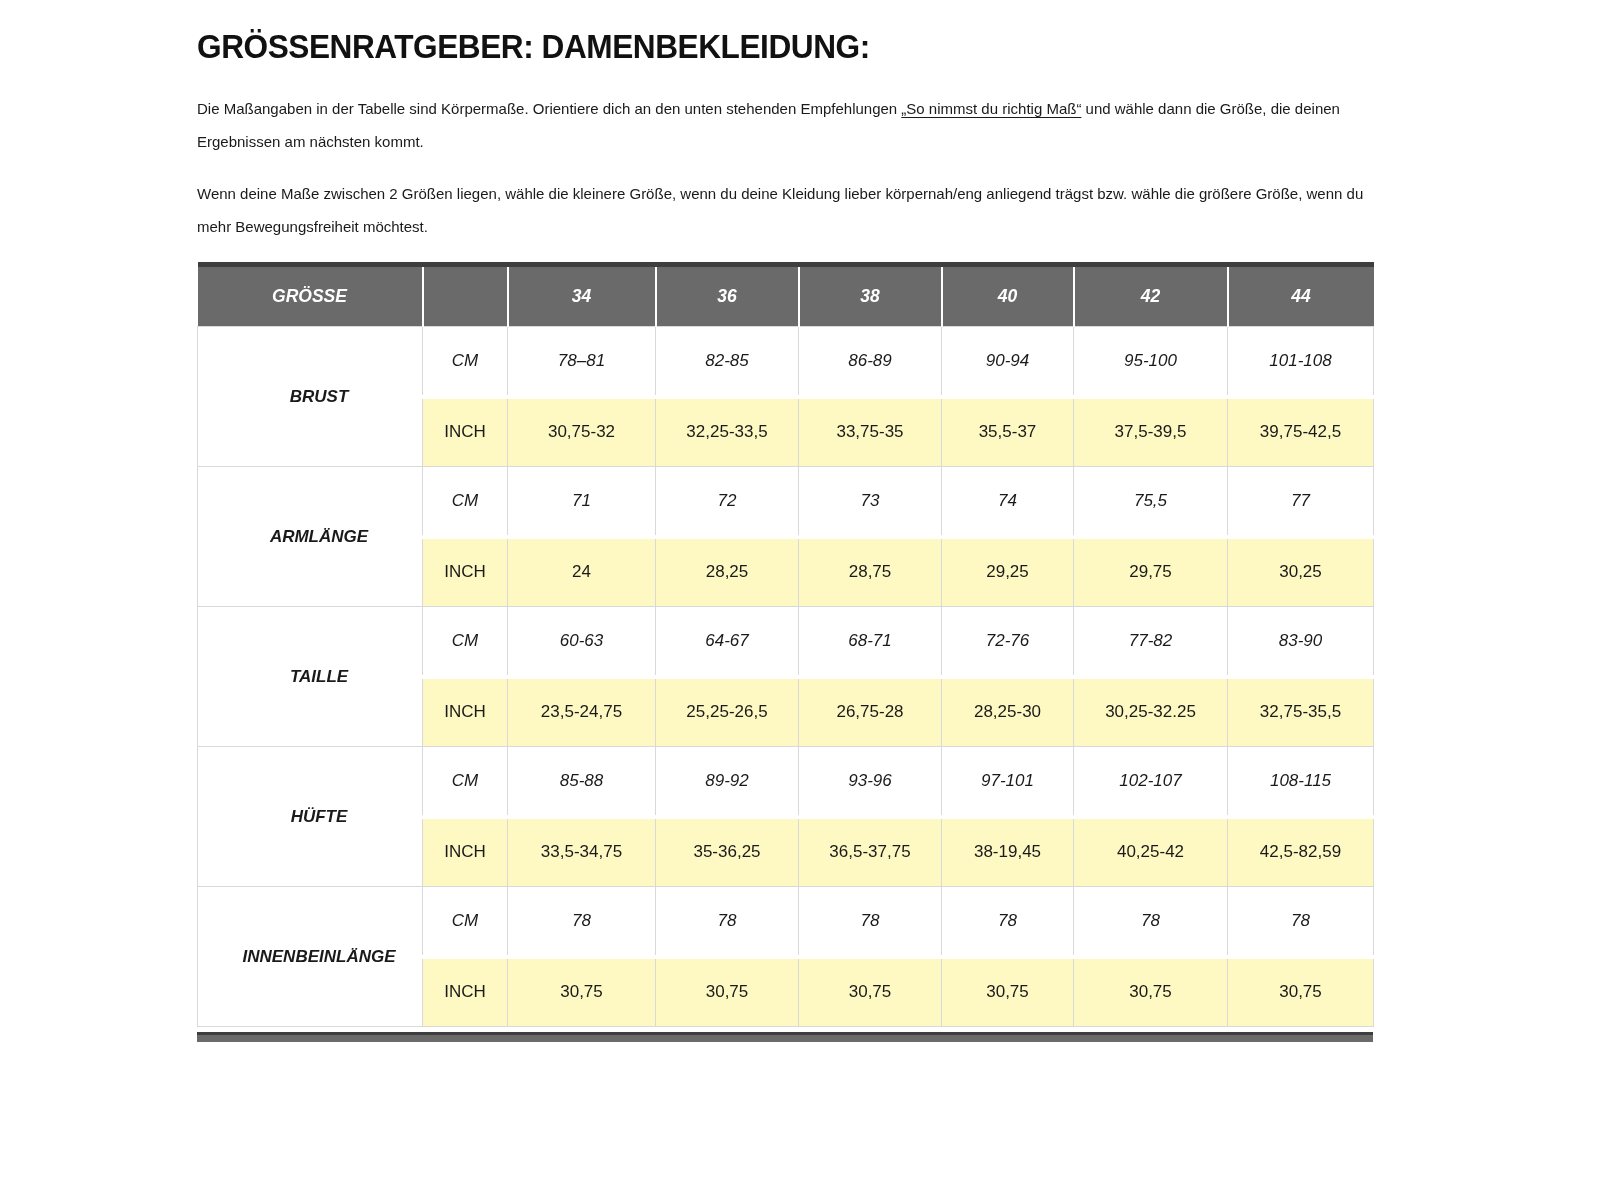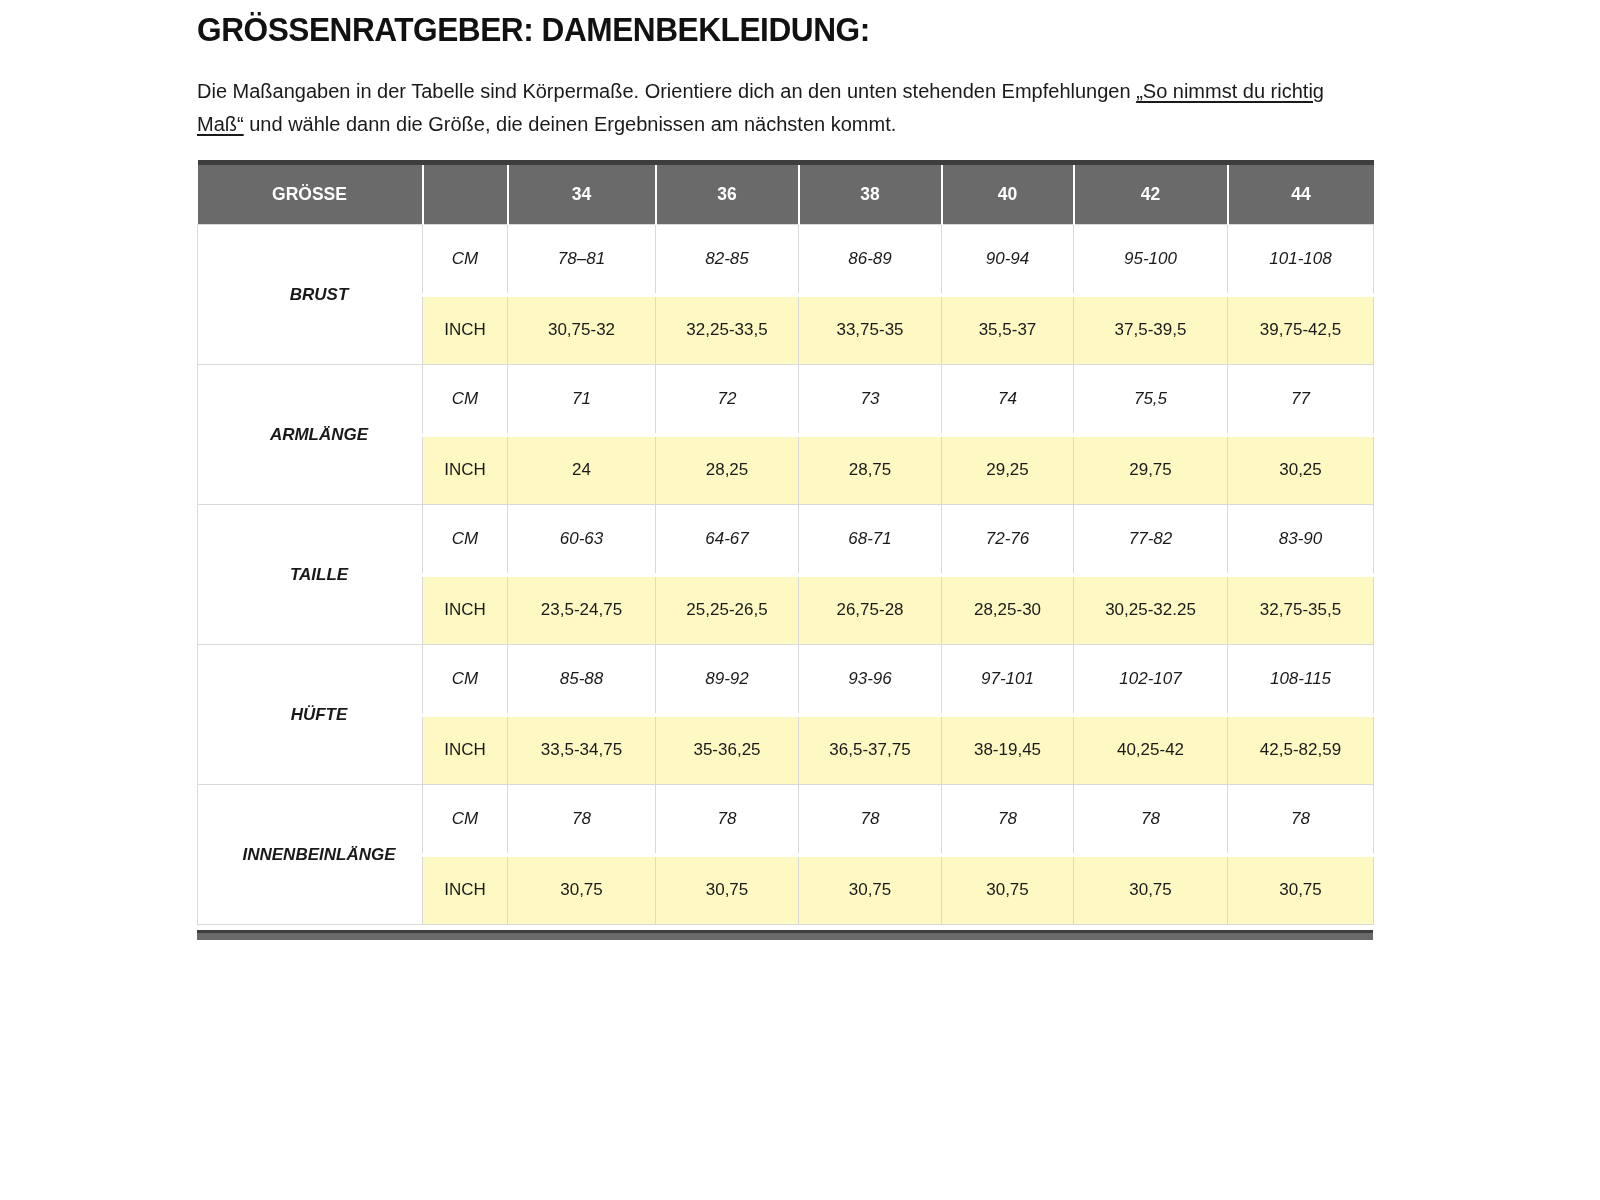--- a/index.html
+++ b/index.html
@@ -7,36 +7,36 @@
     margin: 0; padding: 0;
     width: 1600px; height: 1200px;
     overflow: hidden;
     background: #ffffff;
     font-family: "Liberation Sans", "DejaVu Sans", sans-serif;
     color: #1a1a1a;
   }
   .content {
     margin-left: 197px;
     width: 1176px;
-    padding-top: 10px;
+    padding-top: 27px;
   }
   h1.page-title {
     margin: 0 0 26px 0;
     font-size: 34px;
     font-weight: 700;
     letter-spacing: -0.5px;
     color: #111111;
     text-transform: uppercase;
     transform: scaleX(0.93);
     transform-origin: left center;
     white-space: nowrap;
   }
   p.intro-p {
     margin: 0 0 19px 0;
-    font-size: 20px;
+    font-size: 15px;
     line-height: 33px;
     color: #1a1a1a;
   }
   a.maas-link {
     color: #1a1a1a;
     text-decoration: underline;
     text-underline-offset: 3px;
     cursor: pointer;
   }
   table.size-table {
@@ -56,20 +56,21 @@
   .size-table th {
     background: #6a6a6a;
     color: #ffffff;
     font-size: 17.5px;
     font-weight: 700;
     height: 62px;
     text-align: center;
     border-top: 5px solid #3e3e3e;
     border-left: 2px solid #ffffff;
     padding: 0;
+    font-style: italic;
   }
   .size-table th:first-child { border-left: none; }
   .size-table td {
     height: 70px;
     font-size: 17px;
     text-align: center;
     vertical-align: middle;
     border-left: 1px solid #d9d9d9;
     border-right: 1px solid #d9d9d9;
     padding: 0;
@@ -94,20 +95,21 @@
 </style>
 </head>
 <body>
 
 <div class="content">
 
   <h1 class="page-title">GRÖSSENRATGEBER: DAMENBEKLEIDUNG:</h1>
 
   <p class="intro-p"><span>Die Maßangaben in der Tabelle sind Körpermaße. Orientiere dich an den unten stehenden Empfehlungen </span><a class="maas-link" href="#">„So nimmst du richtig Maß“</a><span> und wähle dann die Größe, die deinen Ergebnissen am nächsten kommt.</span></p>
 
+  <p class="intro-p">Wenn deine Maße zwischen 2 Größen liegen, wähle die kleinere Größe, wenn du deine Kleidung lieber körpernah/eng anliegend trägst bzw. wähle die größere Größe, wenn du mehr Bewegungsfreiheit möchtest.</p>
 
 
 
   <table class="size-table">
     <colgroup>
       <col class="c-label">
         <col class="c-unit">
       <col class="c-s34">
         <col class="c-s36">
         <col class="c-s38">

